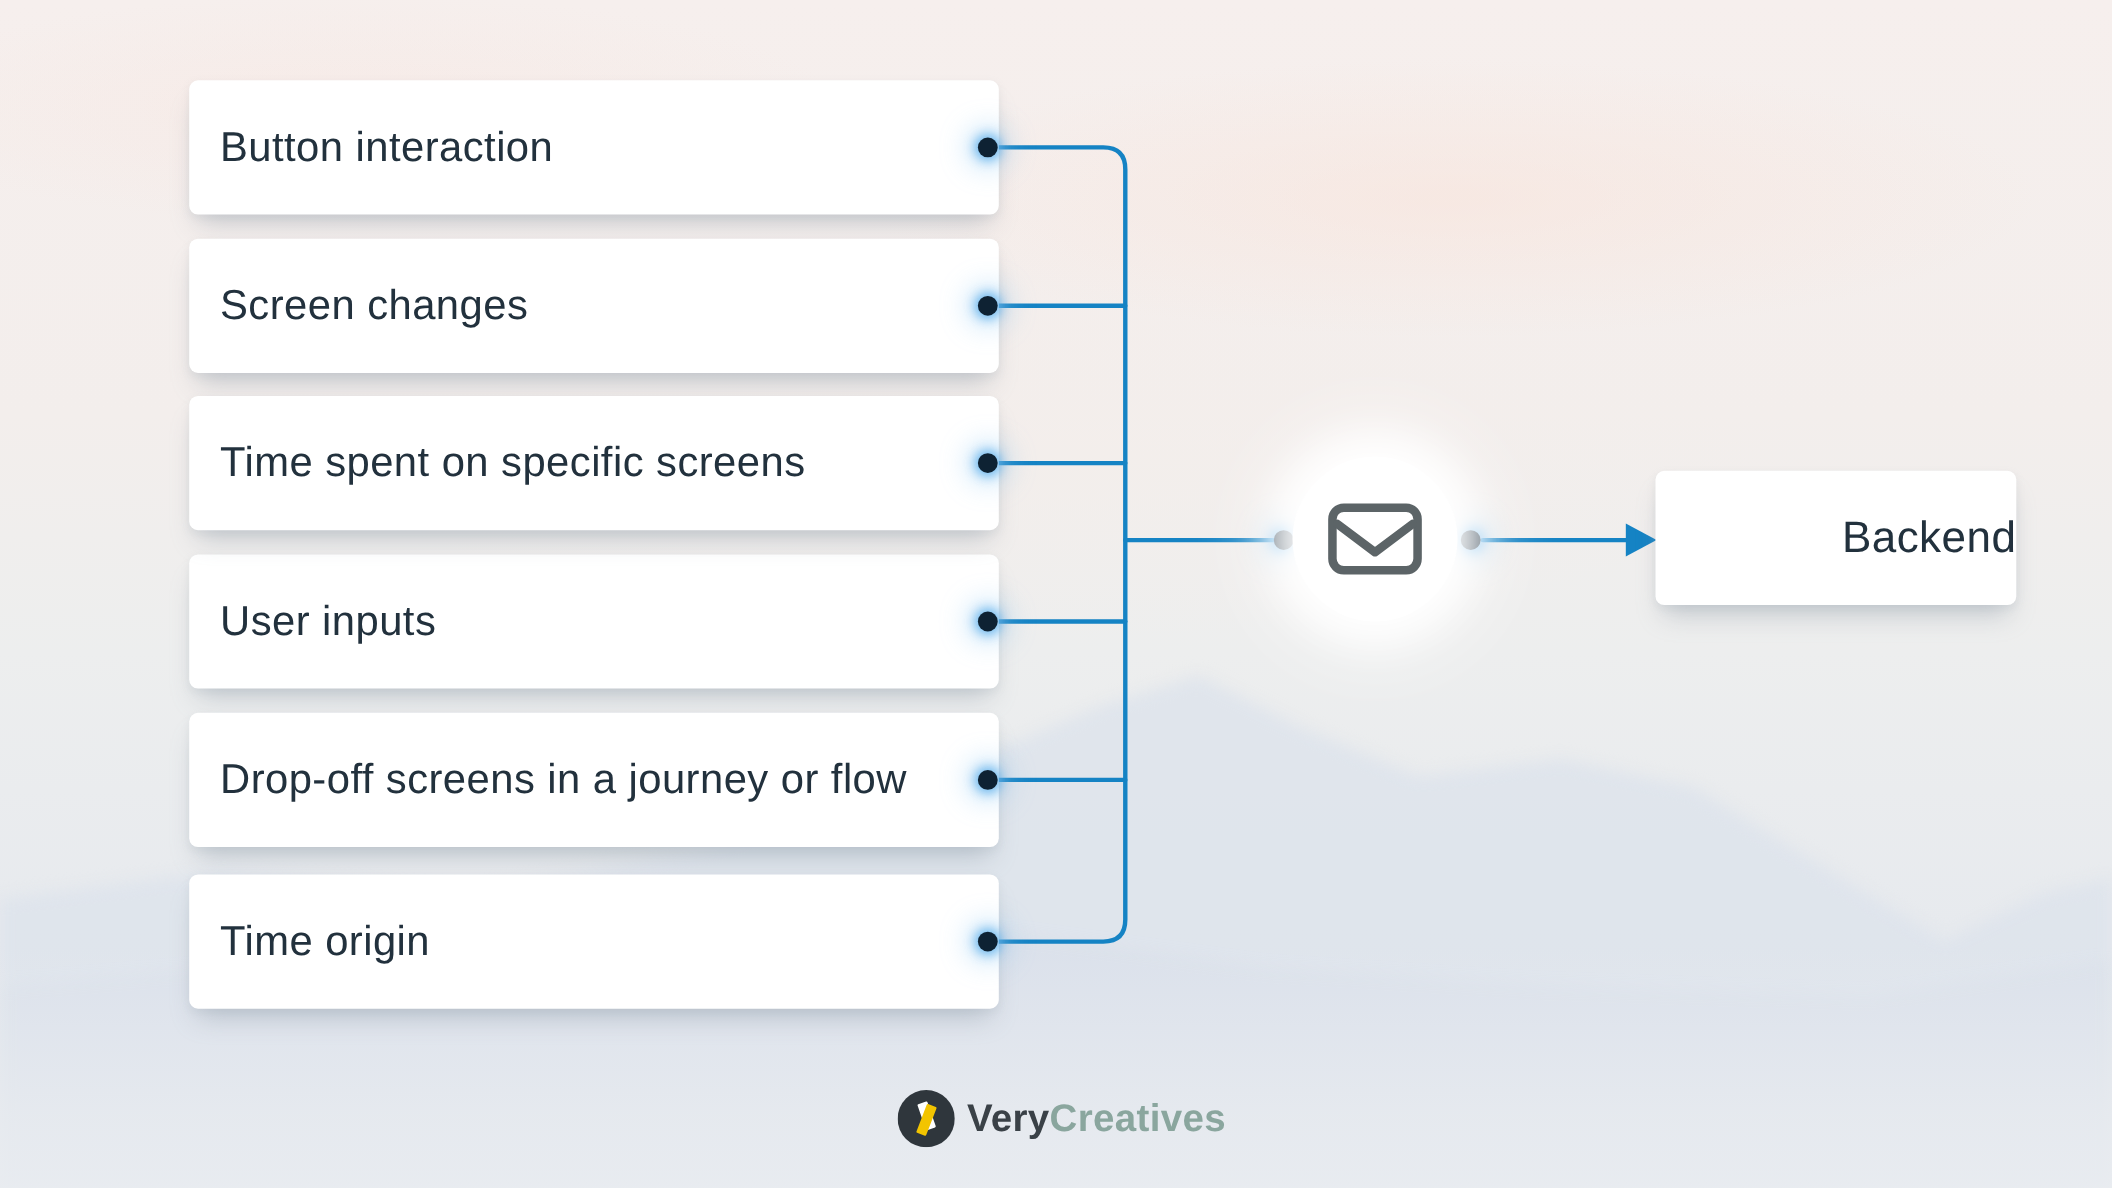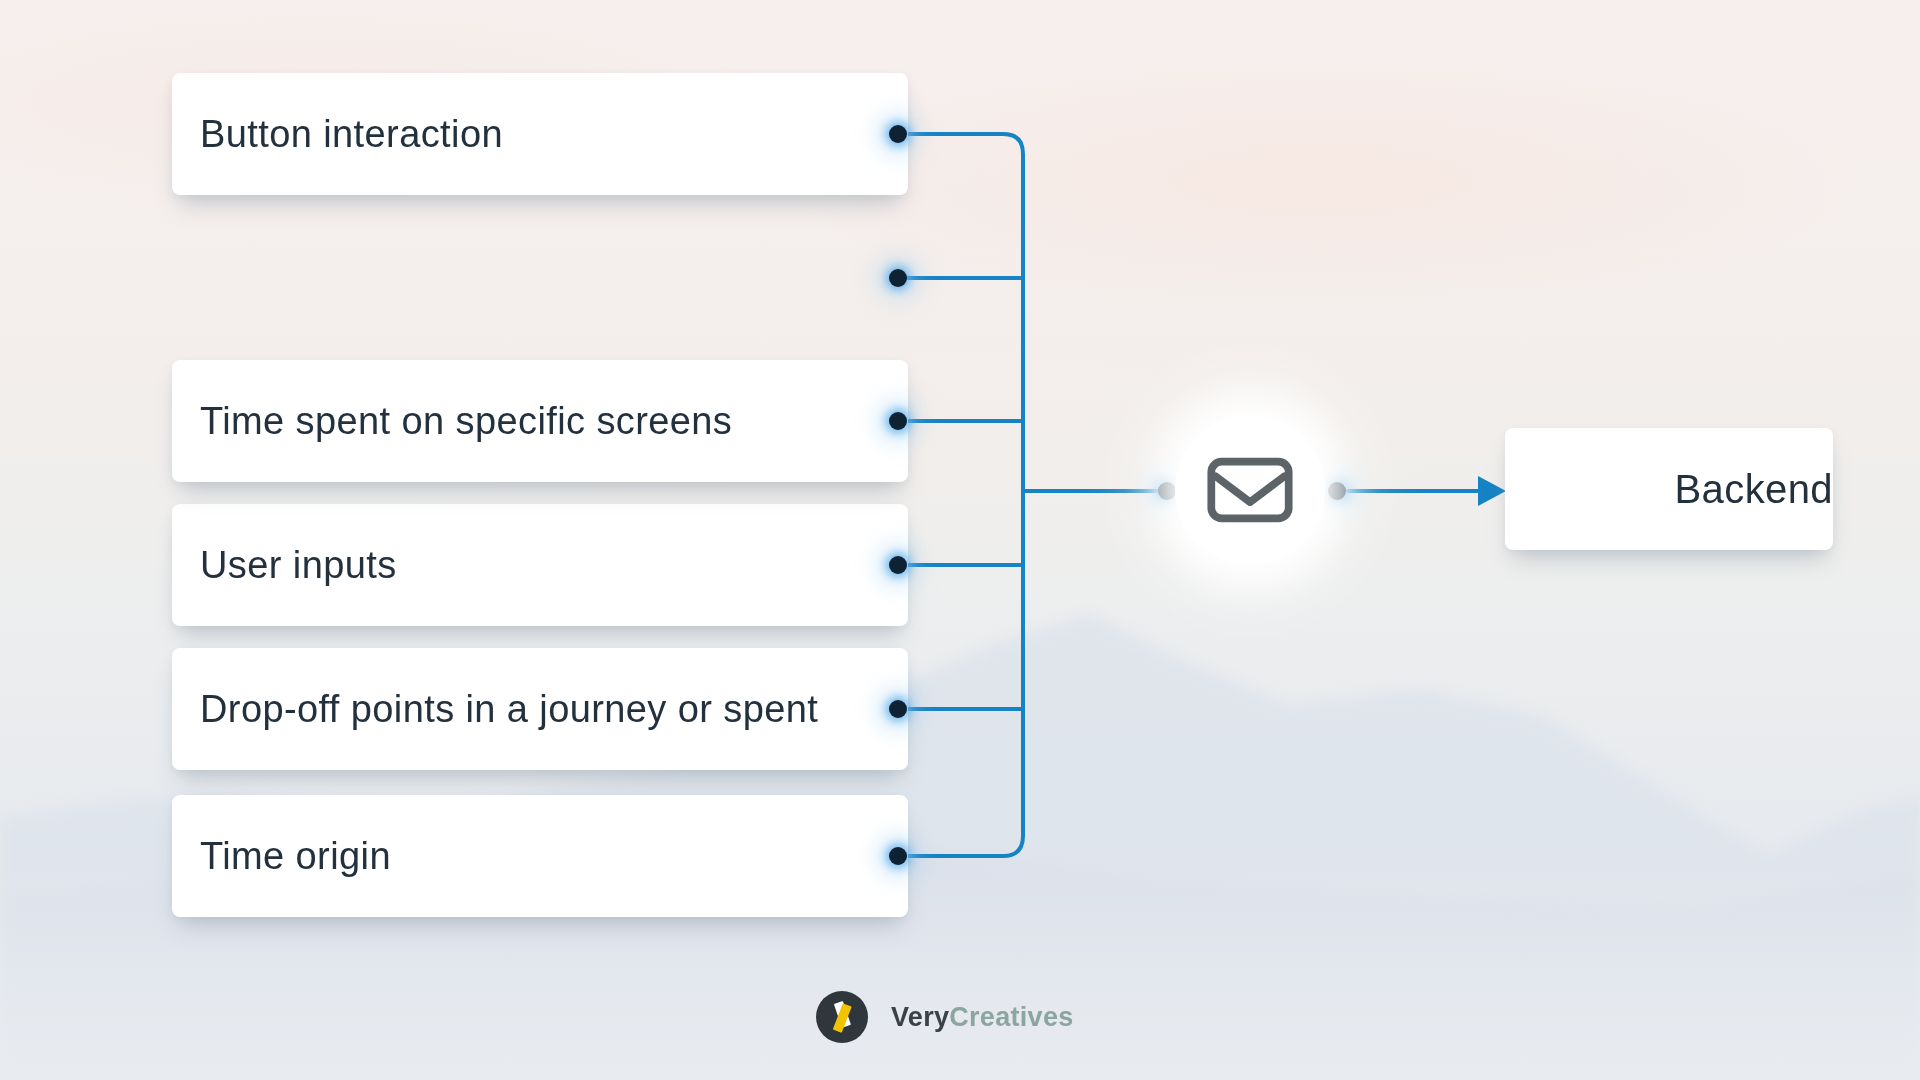--- a/index.html
+++ b/index.html
@@ -63,21 +63,21 @@
     box-shadow:0 16px 22px -8px rgba(140,152,166,.45), 0 3px 8px rgba(150,160,172,.14);
     display:flex;align-items:center;justify-content:flex-end;
   }
   .backend span{font-size:40px;color:#22313d;letter-spacing:.4px;}
 
   
   .logo{
     position:absolute;left:816px;top:990px;height:54px;
     display:flex;align-items:center;gap:11px;
   }
-  .logo-text{font-size:27px;font-weight:600;letter-spacing:.3px;white-space:nowrap;margin-left:12px;}
+  .logo-text{font-size:35px;font-weight:600;letter-spacing:.3px;white-space:nowrap;}
   .logo-text .dark{color:#3a4147;}
   .logo-text .sage{color:#8aa69e;}
 </style>
 </head>
 <body>
 
 <div class="stage">
 
   <div class="bg">
     <svg width="1920" height="1080" viewBox="0 0 1920 1080" preserveAspectRatio="none">
@@ -94,28 +94,31 @@
     <path d="M898 565 H1023"></path>
     <path d="M898 709 H1023"></path>
     <path d="M1023 491 H1162"></path>
     <path d="M1348 491 H1480"></path>
     <polygon points="1478,476 1478,506 1506,491"></polygon>
   </svg>
 
   <div class="card c1">
     <span>Button interaction</span>
   </div>
+  <div class="card c2">
+    <span>Screen changes</span>
+  </div>
   <div class="card c4">
     <span>User inputs</span>
   </div>
   <div class="card c3">
     <span>Time spent on specific screens</span>
   </div>
   <div class="card c5">
-    <span>Drop-off points in a journey or spent</span>
+    <span>Drop-off screens in a journey or flow</span>
   </div>
   <div class="card c6">
     <span>Time origin</span>
   </div>
 
   <div class="dot" style="left:898px;top:134px"></div>
   <div class="dot" style="left:898px;top:278px"></div>
   <div class="dot" style="left:898px;top:421px"></div>
   <div class="dot" style="left:898px;top:565px"></div>
   <div class="dot" style="left:898px;top:709px"></div>

